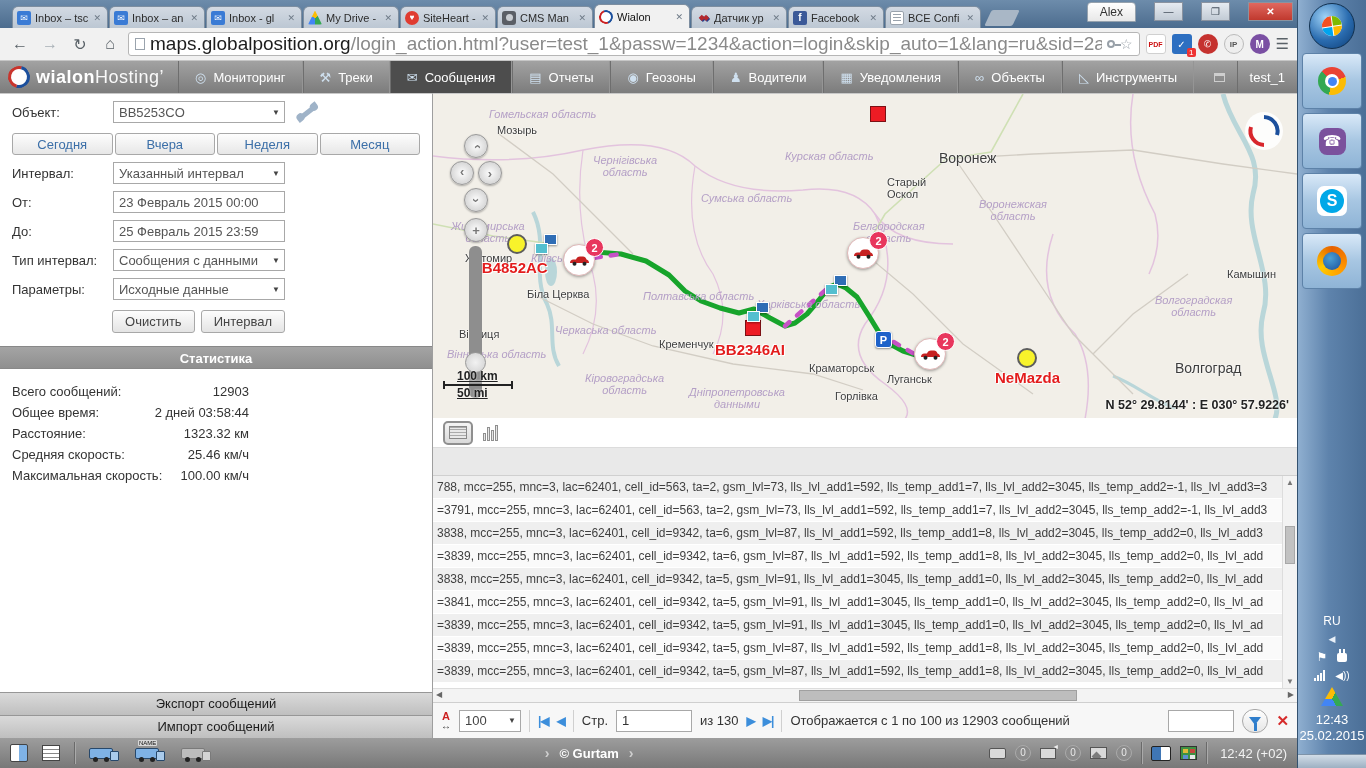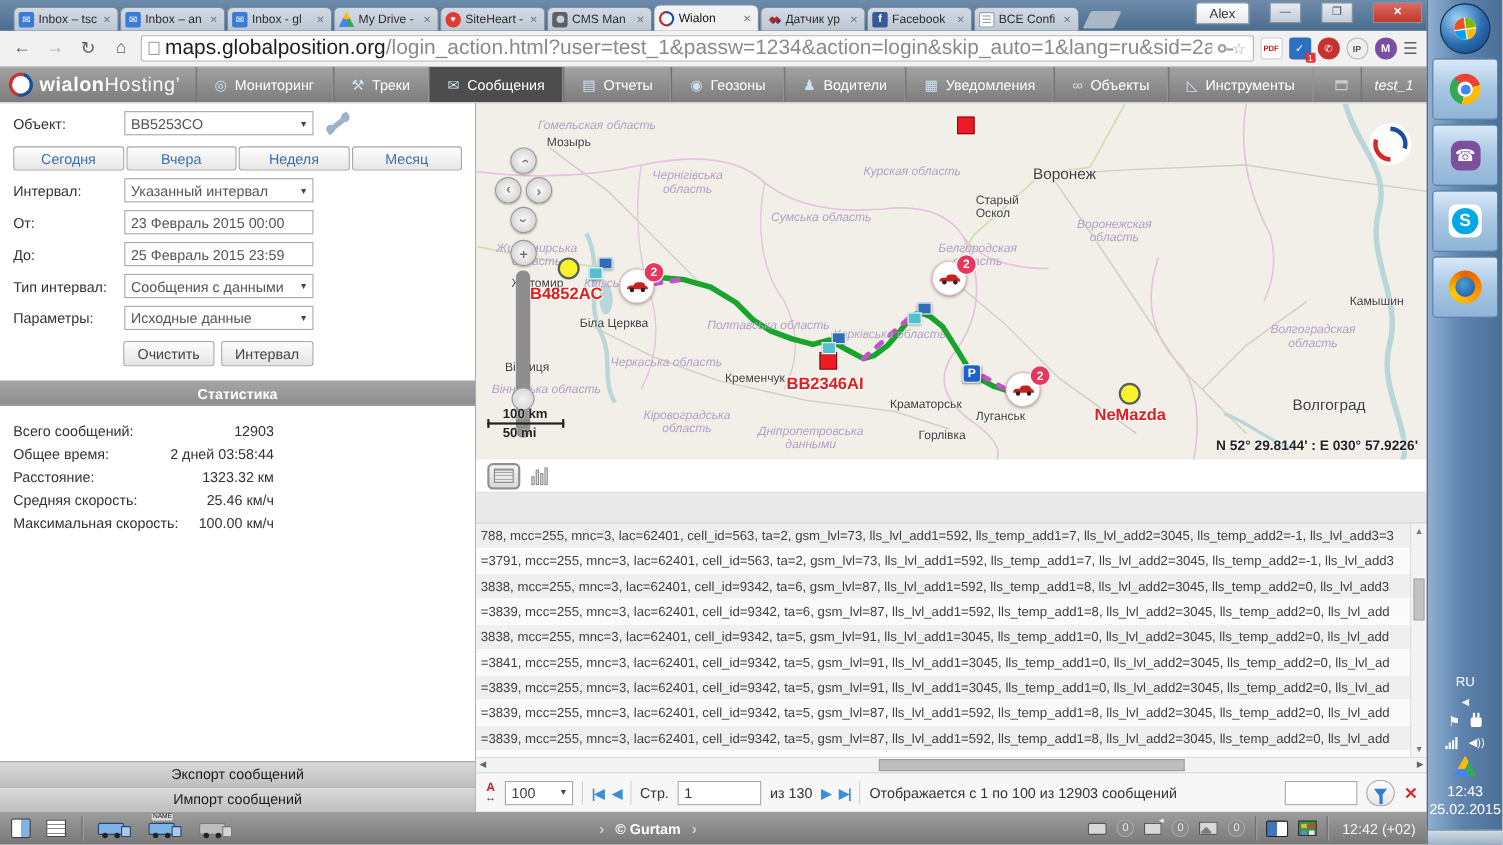--- a/index.html
+++ b/index.html
@@ -57,21 +57,21 @@
   .wialon { position:absolute; top:61px; left:0; right:0; bottom:0; background:#fff; }
   .wnav { height:32px; background:linear-gradient(#a2a2a2,#7c7c7c); display:flex; align-items:stretch; color:#fff; }
   .wlogo { display:flex; align-items:center; padding:0 14px 0 8px; gap:6px; }
   .wlogo-circle { width:22px; height:22px; border-radius:50%; border:3px solid #c9342c; border-right-color:#1b4f9c; border-bottom-color:#1b4f9c; transform:rotate(-30deg); background:#fdfdfd; }
   .wlogo-text { font-size:18px; color:#fff; letter-spacing:.5px; }
   .wlogo-text b { font-weight:bold; }
   .wlogo-text i { font-style:normal; font-weight:300; opacity:.95; }
   .nav-item { display:flex; align-items:center; gap:7px; padding:0 16px; font-size:13px; border-left:1px solid #6e6e6e; border-right:1px solid #959595; cursor:default; }
   .nav-item.active { background:#4d4d4d; }
   .nav-ico { color:#cfe0ef; font-size:13px; }
-  .wnav-right { margin-left:auto; display:flex; align-items:center; gap:12px; padding-right:12px;font-style:italic; }
+  .wnav-right { margin-left:auto; display:flex; align-items:center; gap:12px; padding-right:12px; }
   .expand-ico { width:11px; height:9px; border:1px solid #ddd; border-top-width:3px; opacity:.8; }
   .wuser { font-size:13px; border-left:1px solid #6e6e6e; padding-left:12px; height:100%; display:flex; align-items:center; }
 
   
   .content { position:absolute; top:32px; left:0; right:0; bottom:30px; display:flex; }
   .left-panel { position:relative; width:433px; background:#fff; border-right:1px solid #9e9e9e; border-top:1px solid #c8c8c8; font-size:13px; color:#333; flex:none; }
   .form-row { display:flex; align-items:center; margin:7px 12px 0; height:22px; }
   .form-label { width:101px; flex:none; }
   .control { width:172px; height:22px; border:1px solid #a8a8a8; background:#fff; display:flex; align-items:center; padding:0 5px; color:#555; position:relative; font-size:13px; white-space:nowrap; overflow:hidden; }
   .control.select::after { content:"▼"; position:absolute; right:4px; font-size:8px; color:#444; }
@@ -106,21 +106,21 @@
   .msgpin .b1 { position:absolute; right:0; top:0; width:13px; height:11px; background:#2f6db5; border:1px solid #fff; box-shadow:0 1px 2px rgba(0,0,0,.4); }
   .msgpin .b2 { position:absolute; left:0; bottom:0; width:13px; height:11px; background:#53bfcf; border:1px solid #fff; box-shadow:0 1px 2px rgba(0,0,0,.4); }
   .p-marker { position:absolute; width:17px; height:17px; background:#1e62c9; border:1px solid #fff; border-radius:3px; color:#fff; font-weight:bold; font-size:11px; text-align:center; line-height:16px; box-shadow:0 1px 2px rgba(0,0,0,.4); }
   .zoomctl { position:absolute; width:24px; height:24px; border-radius:50%; background:radial-gradient(#fdfdfd,#c7c7c7); border:1px solid #999; box-shadow:0 1px 2px rgba(0,0,0,.3); color:#787878; font-weight:bold; display:flex; align-items:center; justify-content:center; font-size:13px; }
   .zoom-slider-track { position:absolute; left:36px; top:152px; width:13px; height:152px; background:#8e8e8e; border-radius:6px; }
   .zoom-knob { position:absolute; left:32px; top:258px; width:21px; height:21px; border-radius:50%; background:radial-gradient(#f2f2f2,#cfcfcf); border:1px solid #999; }
   .map-scale { position:absolute; left:10px; top:276px; width:70px; font-size:12px; font-weight:bold; color:#222; text-shadow:0 0 2px #fff; }
   .map-scale .line { height:2px; background:#222; position:relative; margin:1px 0; }
   .map-scale .line::before,.map-scale .line::after{ content:""; position:absolute; width:2px; height:8px; background:#222; top:-3px; }
   .map-scale .line::before{ left:0; } .map-scale .line::after{ right:0; }
-  .map-scale .t { padding-left:14px; line-height:13px; }
+  .map-scale .t { padding-left:14px; line-height:13px;text-decoration:underline; }
   .map-coords { position:absolute; right:8px; bottom:6px; font-size:12.5px; font-weight:bold; color:#222; text-shadow:0 0 2px #fff,0 0 2px #fff; }
   .map-wlogo { position:absolute; right:14px; top:18px; width:38px; height:38px; background:rgba(255,255,255,.85); border-radius:50%; }
 
   
   .messages { position:relative; flex:1; background:#fff; min-height:0; display:flex; flex-direction:column; }
   .msg-toolbar { height:30px; display:flex; align-items:center; gap:10px; padding-left:10px; background:#fff; border-bottom:1px solid #dcdcdc; flex:none; }
   .tbl-ico { width:30px; height:24px; background:linear-gradient(#f4f4f4,#d9d9d9); border:2px solid #8f8f8f; border-radius:5px; display:flex; align-items:center; justify-content:center; }
   .tbl-ico .grid { width:18px; height:13px; background:
       linear-gradient(#aaa,#aaa) 0 0/18px 1px no-repeat,
       repeating-linear-gradient(to bottom,#e8e8e8 0 2px,#aaa 2px 3px),

